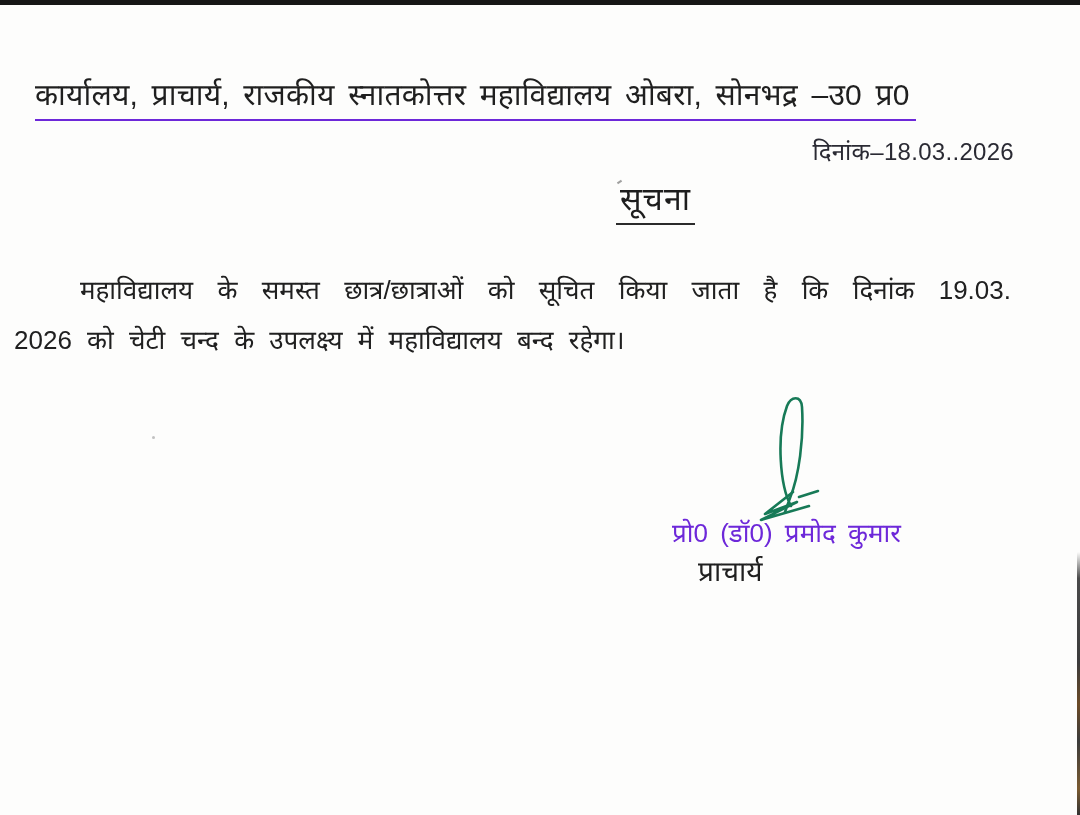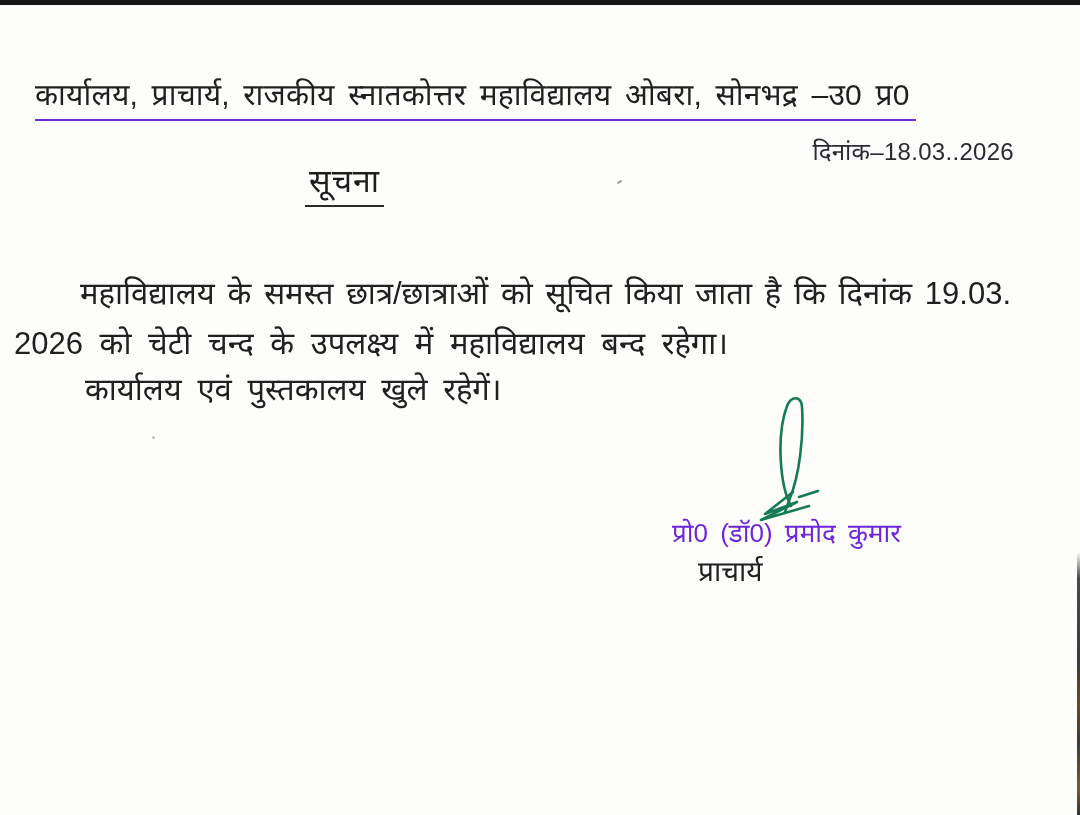--- a/index.html
+++ b/index.html
@@ -26,33 +26,33 @@
     border-bottom: 2px solid #6d28d9;
     padding: 0 6px 5px 0;
     white-space: nowrap;
   }
   .date-line {
     position: absolute; top: 134px; right: 66px;
     font-size: 24px; color: #2a2a33;
     letter-spacing: 0.3px;
   }
   .title-wrap {
-    position: absolute; top: 158px; left: 305px;
-    width: 390px; text-align: left;
+    position: absolute; top: 176px; left: 305px;
+    width: 390px; text-align: right;
   }
   .notice-title {
     display: inline-block;
     font-size: 32px; color: #1d1d1d;
     border-bottom: 2px solid #2b2b2b;
     padding: 0 4px 4px 4px;
     letter-spacing: 1px;
   }
   .body-line {
     position: absolute;
-    font-size: 31px; color: #202020;
+    font-size: 26px; color: #202020;
     white-space: nowrap;
   }
   .body-line.l1 {
     left: 80px; top: 271px; width: 931px;
     white-space: normal;
     text-align: justify;
     text-align-last: justify;
     word-spacing: 2px;
   }
   .body-line.l2 { left: 14px;  top: 321px; word-spacing: 8px; }
@@ -107,21 +107,20 @@
   <div class="title-wrap">
     <span class="notice-title">सूचना</span>
   </div>
 
   <div class="speck-2"></div>
 
   <div class="body-line l1">महाविद्यालय के समस्त छात्र/छात्राओं को सूचित किया जाता है कि दिनांक 19.03.</div>
 
   <div class="body-line l2">2026 को चेटी चन्द के उपलक्ष्य में महाविद्यालय बन्द रहेगा।</div>
 
-  <div class="body-line l3">कार्यालय एवं पुस्तकालय खुले रहेगें।</div>
 
   <div class="speck-1"></div>
 
   <svg class="signature-svg" viewBox="0 0 96 132" aria-hidden="true">
     <g fill="none" stroke="#177a57" stroke-width="2.6" stroke-linecap="round" stroke-linejoin="round">
       <path d="M 39 112 C 28 92, 24 42, 35 12 C 39 2, 49 1, 50 13 C 52 44, 47 82, 38 104 L 33 118"></path>
       <path d="M 41 98 L 13 120 L 45 108 L 9 126 L 57 112"></path>
       <path d="M 47 103 L 66 97"></path>
     </g>
   </svg>

